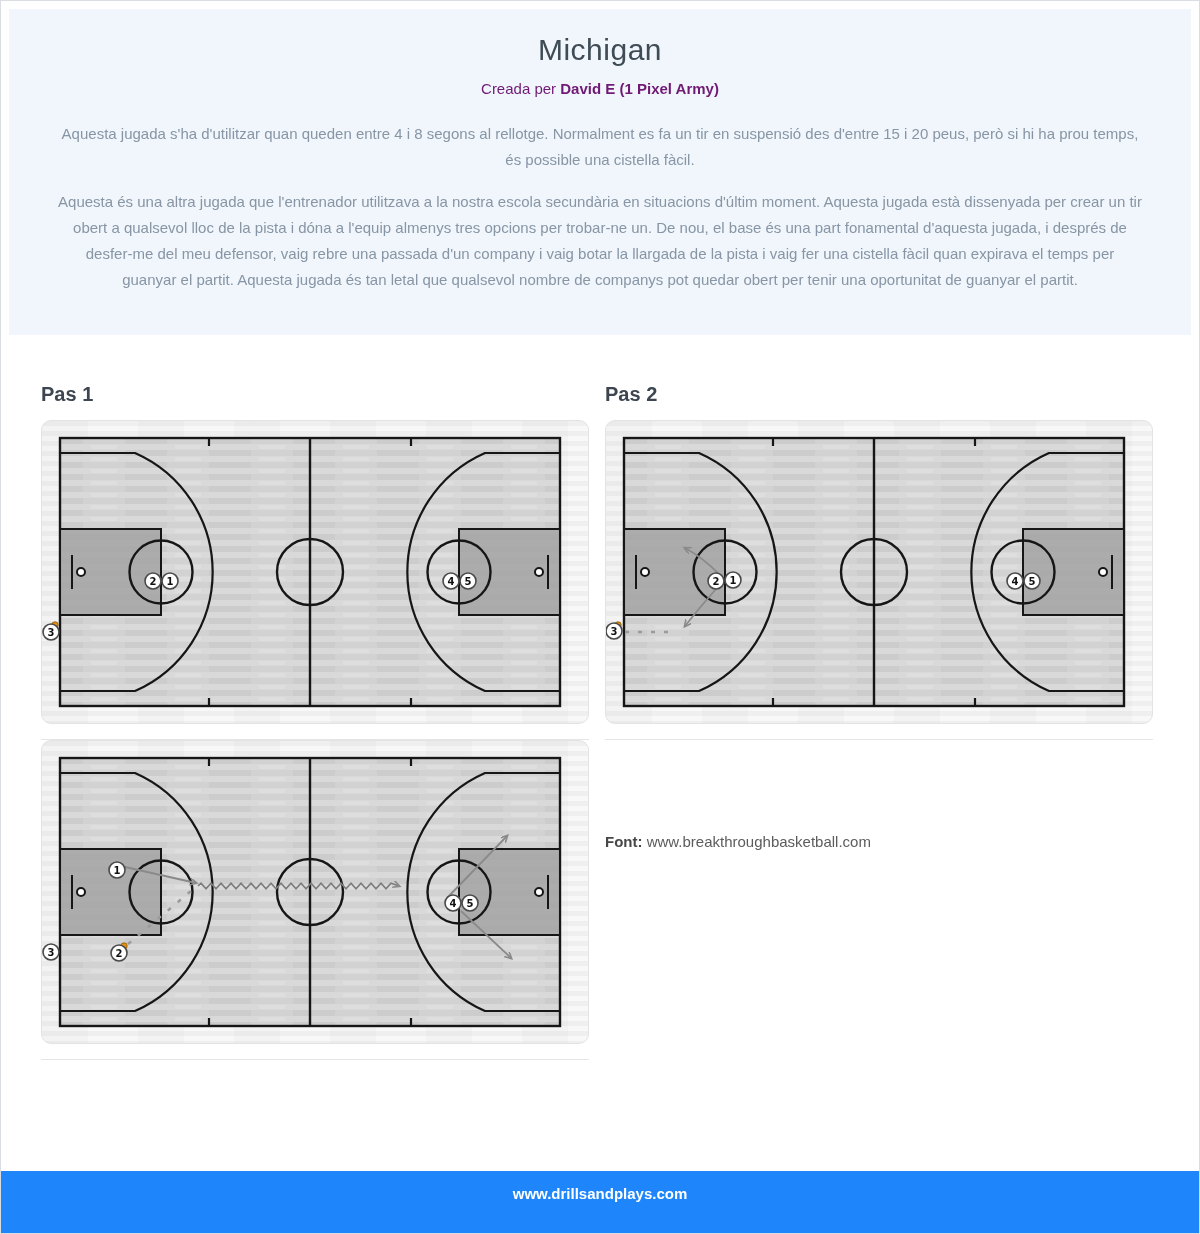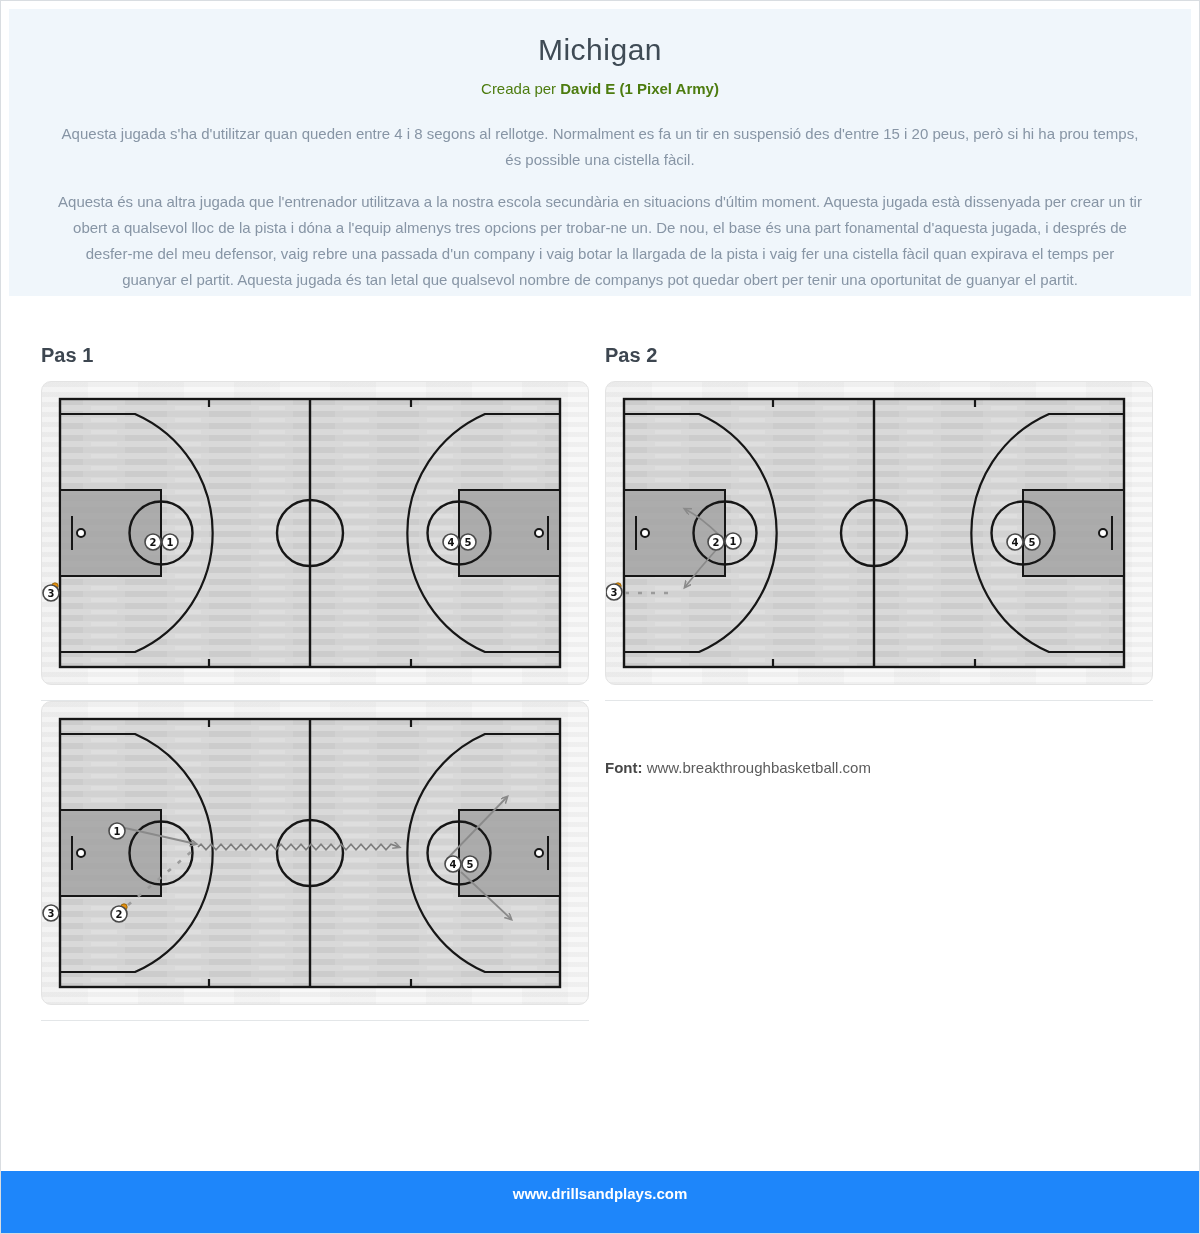--- a/index.html
+++ b/index.html
@@ -1,35 +1,35 @@
 <!DOCTYPE html>
 <html><head>
 <meta charset="utf-8">
 <style>
   html,body{margin:0;padding:0;background:#ffffff;}
   body{font-family:"Liberation Sans","DejaVu Sans",sans-serif;}
   .page{position:relative;width:1198px;height:1232px;border:1px solid #d9dde1;background:#ffffff;overflow:hidden;}
-  .hero{margin:8px;height:287px;background:#f0f6fb;border-radius:0;text-align:center;box-sizing:border-box;padding:24px 48px 0;}
+  .hero{margin:8px;height:326px;background:#f0f6fb;border-radius:0;text-align:center;box-sizing:border-box;padding:24px 48px 0;}
   .hero h1{margin:0;font-size:30px;font-weight:400;color:#3f4b55;letter-spacing:.5px;}
-  .hero .subtitle{margin:13px 0 0;font-size:15px;color:#4d7c0f;}
+  .hero .subtitle{margin:13px 0 0;font-size:15px;color:#701a75;}
   .hero .subtitle b{font-weight:700;}
   .hero p.desc{margin:24px auto 0;max-width:1104px;font-size:15px;line-height:26px;color:#8795a5;}
   .hero p.desc + p.desc{margin-top:16px;}
   .grid{display:grid;grid-template-columns:548px 548px;column-gap:16px;padding:0 0 0 40px;align-items:start;}
   .step-title{margin:40px 0 14px;font-size:20px;font-weight:700;color:#3d4650;}
   .row2 .step-title{margin-top:71px;}
   .court-card{width:546px;height:302px;border:1px solid #e3e3e3;border-radius:10px;
       background-color:#f8f8f8;
       background-image:repeating-linear-gradient(180deg, rgba(0,0,0,0.035) 0 5px, rgba(255,255,255,0) 5px 10px),
                        repeating-linear-gradient(90deg, rgba(0,0,0,0.02) 0 46px, rgba(255,255,255,0) 46px 96px);
       overflow:hidden;}
   .court-holder{width:548px;height:304px;margin:-1px;}
   .court-holder svg{display:block;width:548px;height:304px;}
   .sep{height:1px;background:#e3e6e8;margin-top:15px;width:548px;}
-  .source{margin:58px 0 0;font-size:15px;color:#5c5c5c;}
+  .source{margin:93px 0 0;font-size:15px;color:#5c5c5c;}
   .source b{color:#474747;font-weight:700;}
   .footer{position:absolute;left:0;bottom:0;width:100%;height:62px;line-height:45px;
       text-align:center;color:#ffffff;font-size:15px;font-weight:700;}
 </style>
 </head>
 <body>
 
 <div class="page">
 
   <div class="hero">

